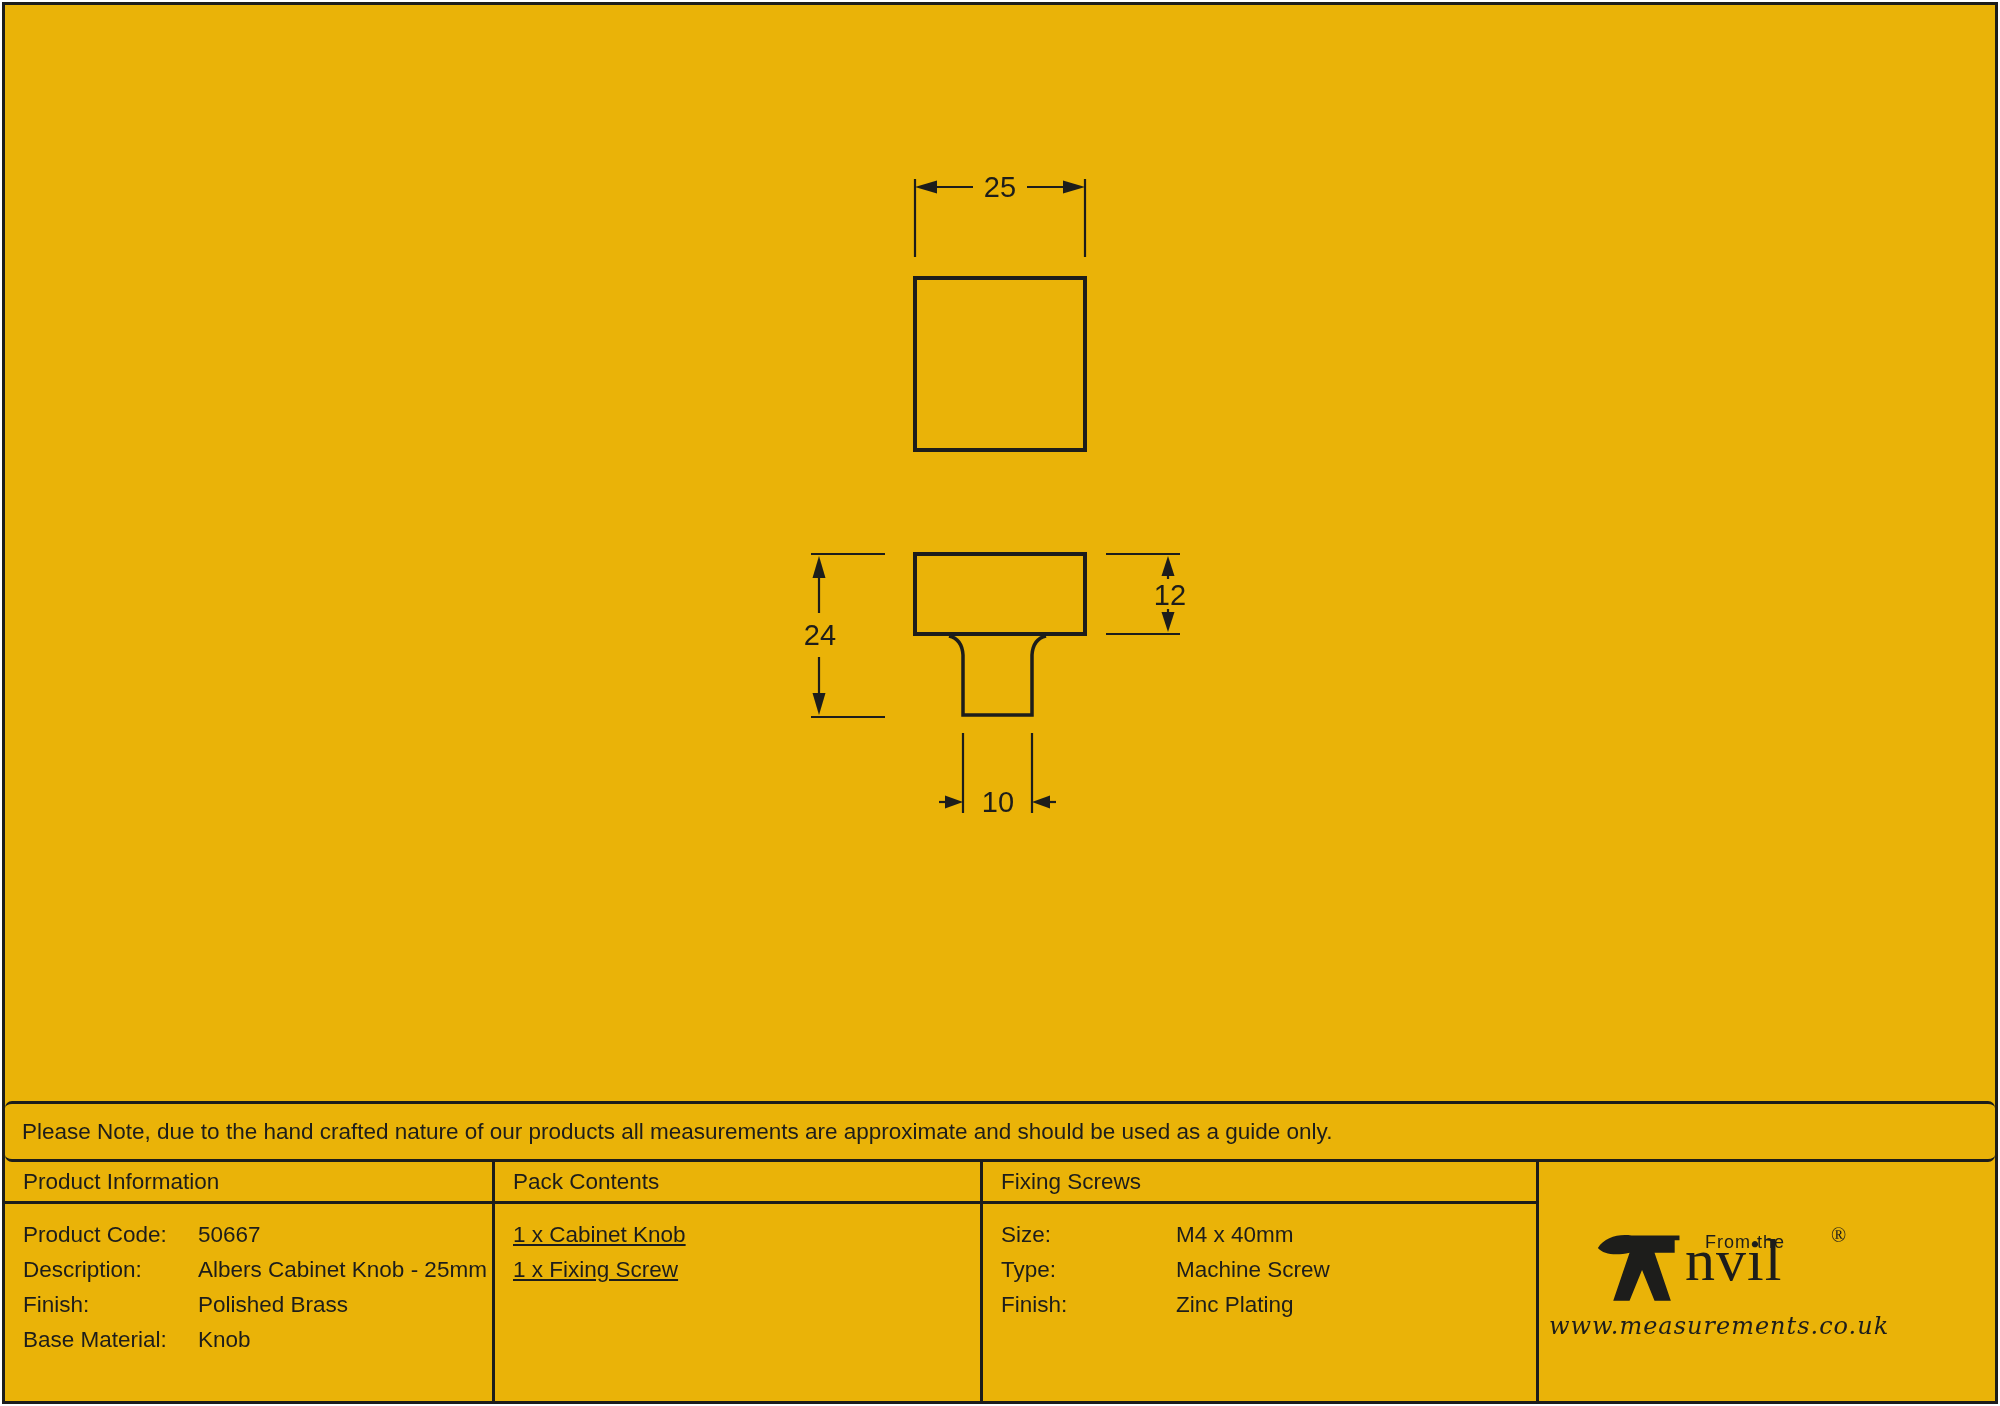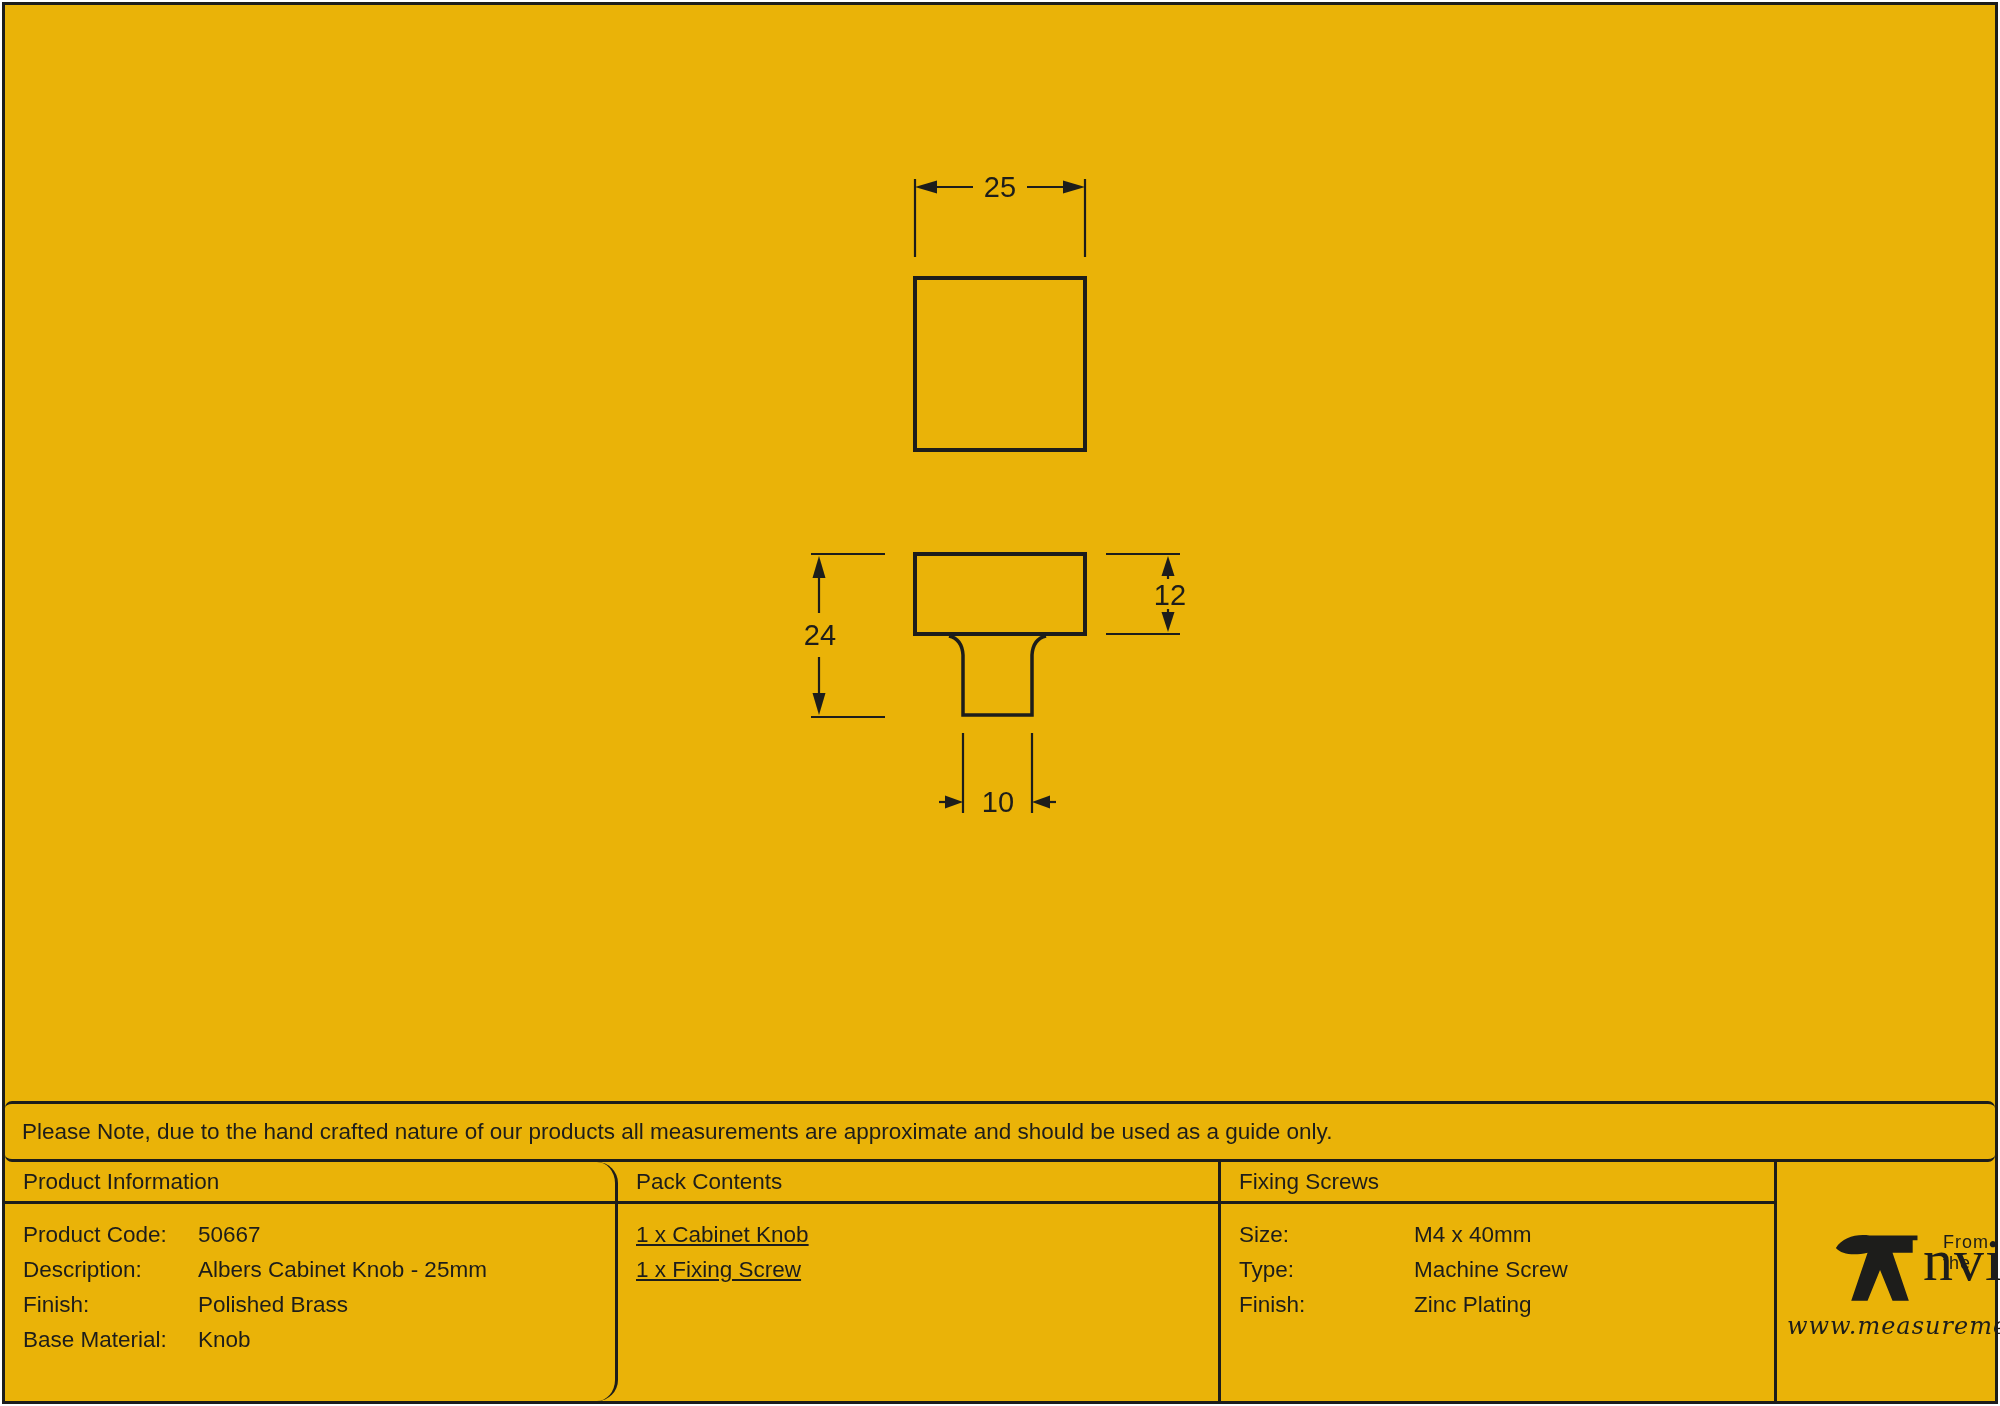--- a/index.html
+++ b/index.html
@@ -37,22 +37,22 @@
     border-radius: 7px;
   }
 
   
   .info-table {
     position: absolute; left: 0; right: 0; top: 1157px; bottom: 0;
     display: flex;
   }
   .col { height: 100%; }
   .col-rule { border-right: 3px solid #1d1d1b; }
-  .col-product { width: 613px; border-radius: 21px; }
-  .col-pack    { width: 603px; }
+  .col-product { width: 490px; }
+  .col-pack    { width: 488px; }
   .col-screws  { width: 556px; }
   .col-logo    { flex: 1; position: relative; }
   .cell-header {
     height: 42px;
     border-bottom: 3px solid #1d1d1b;
     display: flex; align-items: center;
     padding-left: 18px;
     font-size: 22.5px;
   }
   .cell-body { padding: 13px 0 0 18px; font-size: 22.5px; }

